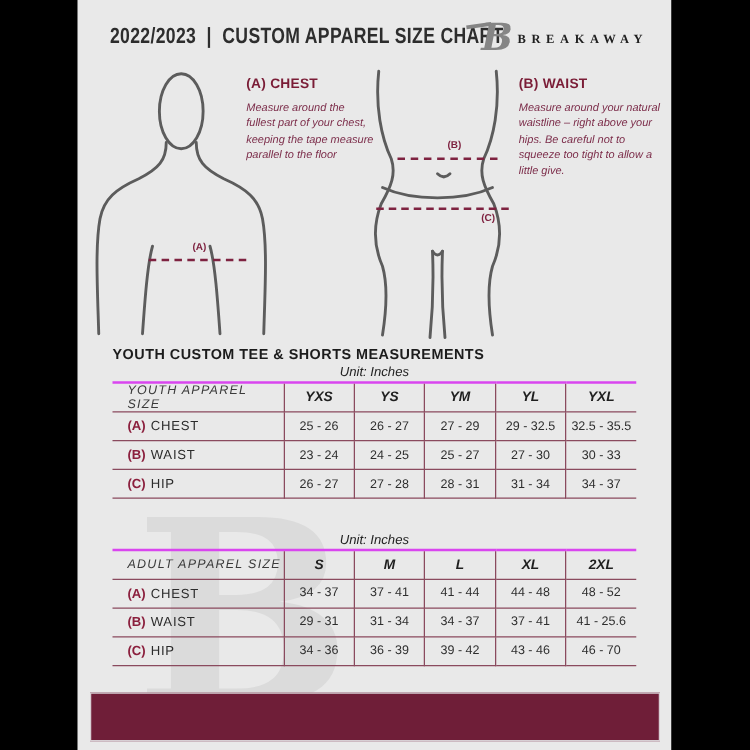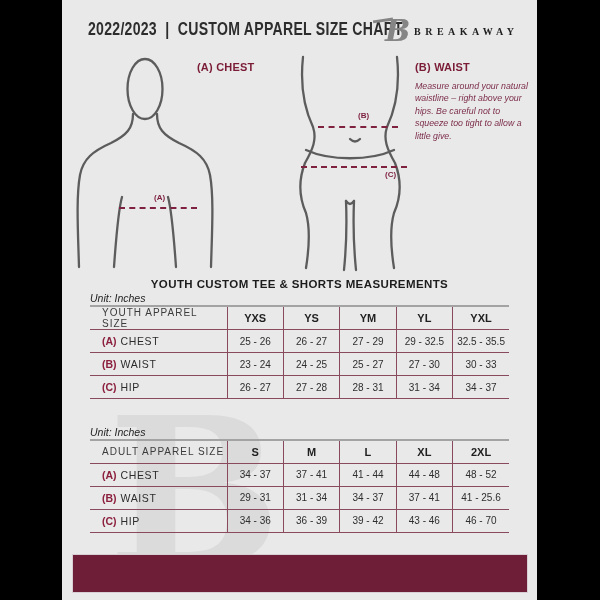--- a/index.html
+++ b/index.html
@@ -38,36 +38,36 @@
 
   .mblock { position:absolute; }
   .mblock .mh { font-size:11px; font-weight:700; color:#7a1c36; letter-spacing:.2px; }
   .mblock .md { margin-top:7px; font-size:8.8px; font-style:italic; color:#7c2d4a;
                 line-height:1.42; }
   .blk-chest { left:135px; top:61px;  width:104px; }
   .blk-waist { left:353px; top:61px;  width:114px; }
   .blk-hips  { left:353px; top:165px; width:118px; }
 
   
-  .sec-title { position:absolute; left:28px; width:419px; text-align:center;
+  .sec-title { position:absolute; left:28px; width:419px; text-align:left;
                font-size:11.5px; font-weight:700; color:#1c1c1c; letter-spacing:.4px; }
-  .sec-unit  { position:absolute; left:28px; width:419px; text-align:left;
+  .sec-unit  { position:absolute; left:28px; width:419px; text-align:center;
                font-size:10.5px; font-style:italic; color:#222; }
   .t-youth-title { top:278px; } .t-youth-unit { top:292px; }
   .t-adult-title { top:412px; } .t-adult-unit { top:426px; }
 
   .twrap { position:absolute; left:28px; width:419px; z-index:1; }
   .tw-youth { top:305px; } .tw-adult { top:439px; }
   table.size-table { width:419px; border-collapse:collapse; table-layout:fixed;
                      background:transparent; }
   .size-table td { border:1.5px solid #8a4a5e; height:23px; text-align:center;
                    font-size:10px; color:#2e2e2e; }
   .size-table td:first-child { border-left:none; text-align:left; padding-left:12px; }
   .size-table td:last-child  { border-right:none; }
-  .size-table tr:first-child td { border-top:2px solid #a3a3a3; }
+  .size-table tr:first-child td { border-top:2px solid #d946ef;font-style:italic; }
   .size-table tr.head td.sz { font-size:11px; font-weight:700; color:#1f1f1f; }
   .size-table tr.head td.lab { font-size:10px; letter-spacing:1px; color:#3b3b3b; }
   .size-table .key { font-weight:700; color:#8b1f3d; font-size:10.5px;
                      margin-right:4px; }
   .size-table .rl  { font-size:10.5px; color:#2c2c2c; letter-spacing:.6px;text-align:right; }
   col.c0 { width:137px; }
 
   
   .footer-bar { position:absolute; left:10px; top:554px; width:456px; height:39px;
                 background:#6f1e38; border:1.5px solid #d8cfd4; z-index:2; }
@@ -108,20 +108,21 @@
     <path d="M56,146 C57,170 56,195 54,215"></path>
     <path d="M64,146 C63,170 64,195 66,215"></path>
   </svg>
   <div class="dash dash-b"></div>
   <span class="marker mk-b">(B)</span>
   <div class="dash dash-c"></div>
   <span class="marker mk-c">(C)</span>
 
   <div class="mblock blk-chest">
     <div class="mh">(A) CHEST</div>
+    <div class="md">Measure around the fullest part of your chest, keeping the tape measure parallel to the floor</div>
   </div>
   <div class="mblock blk-waist">
     <div class="mh">(B) WAIST</div>
     <div class="md">Measure around your natural waistline – right above your hips. Be careful not to squeeze too tight to allow a little give.</div>
   </div>
 
   <div class="sec-title t-youth-title">YOUTH CUSTOM TEE &amp; SHORTS MEASUREMENTS</div>
   <div class="sec-unit t-youth-unit">Unit: Inches</div>
   <div class="twrap tw-youth">
     <table class="size-table">

